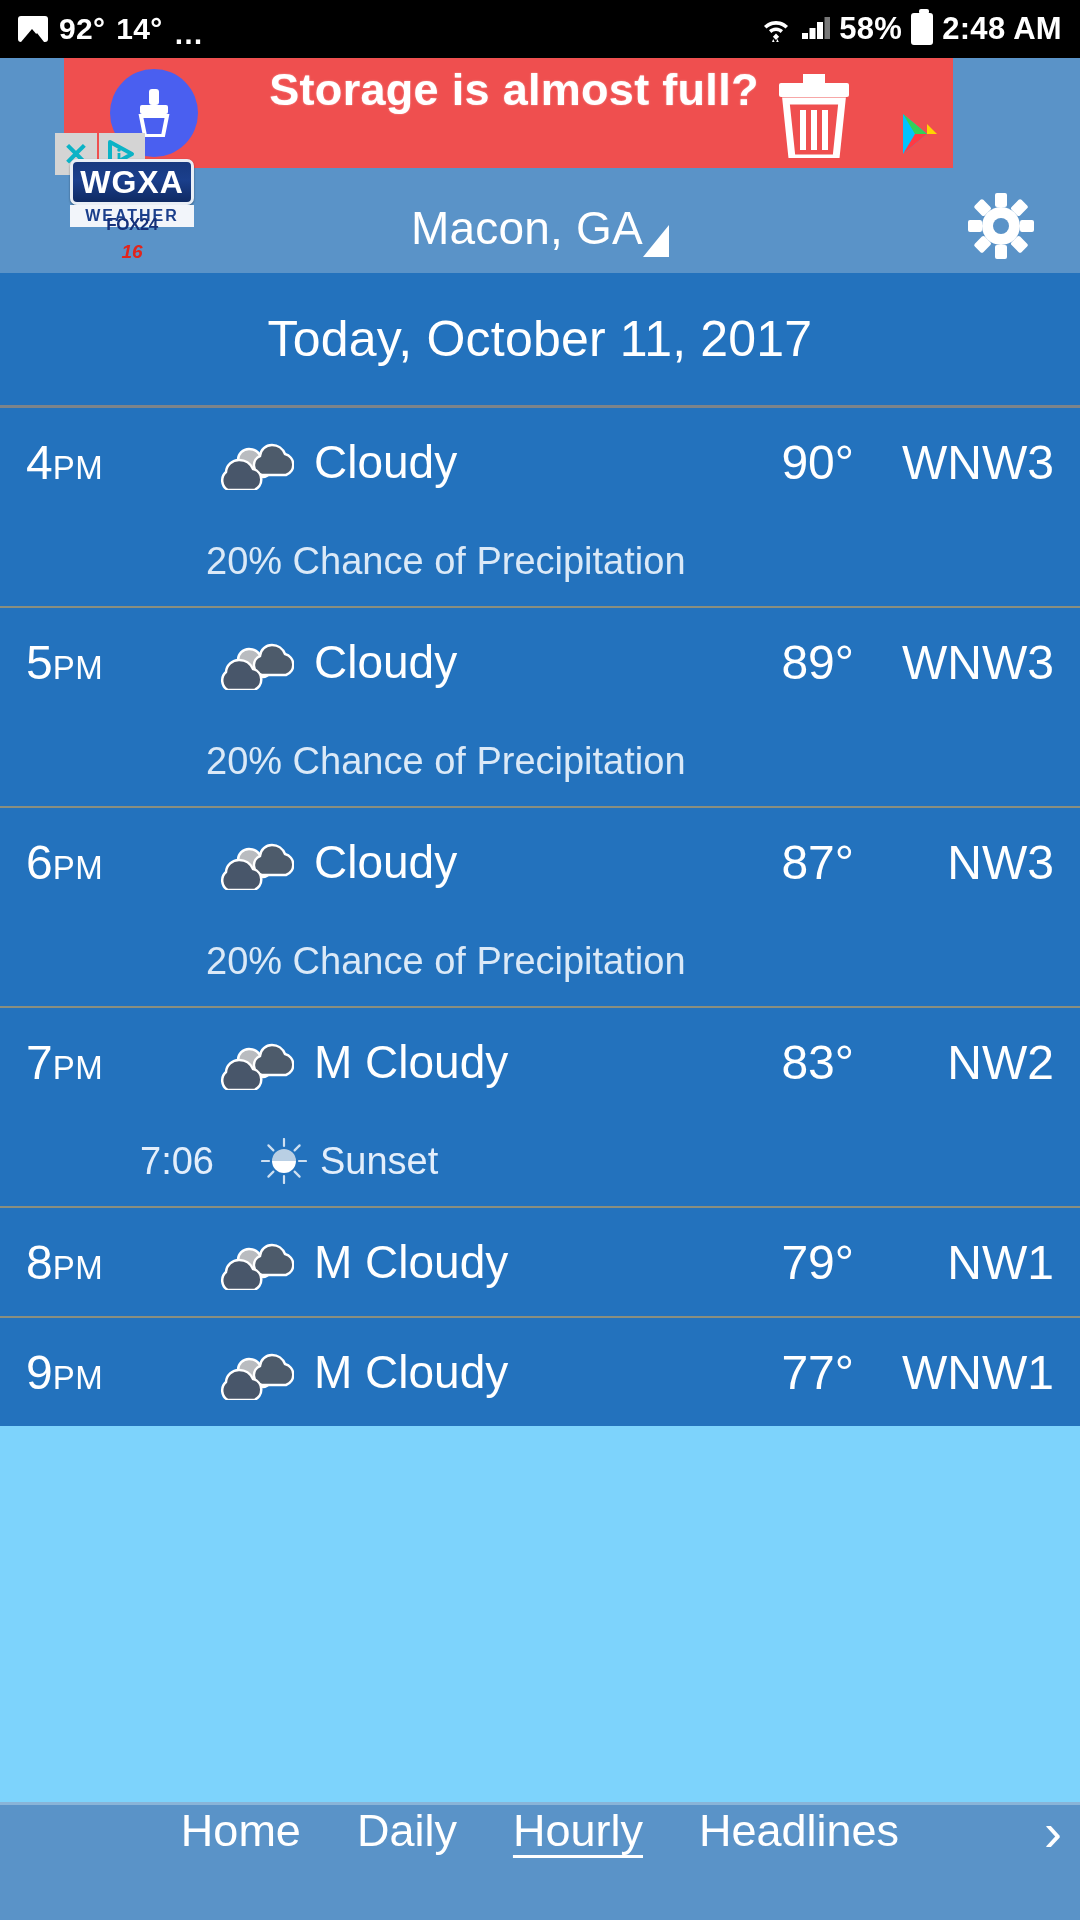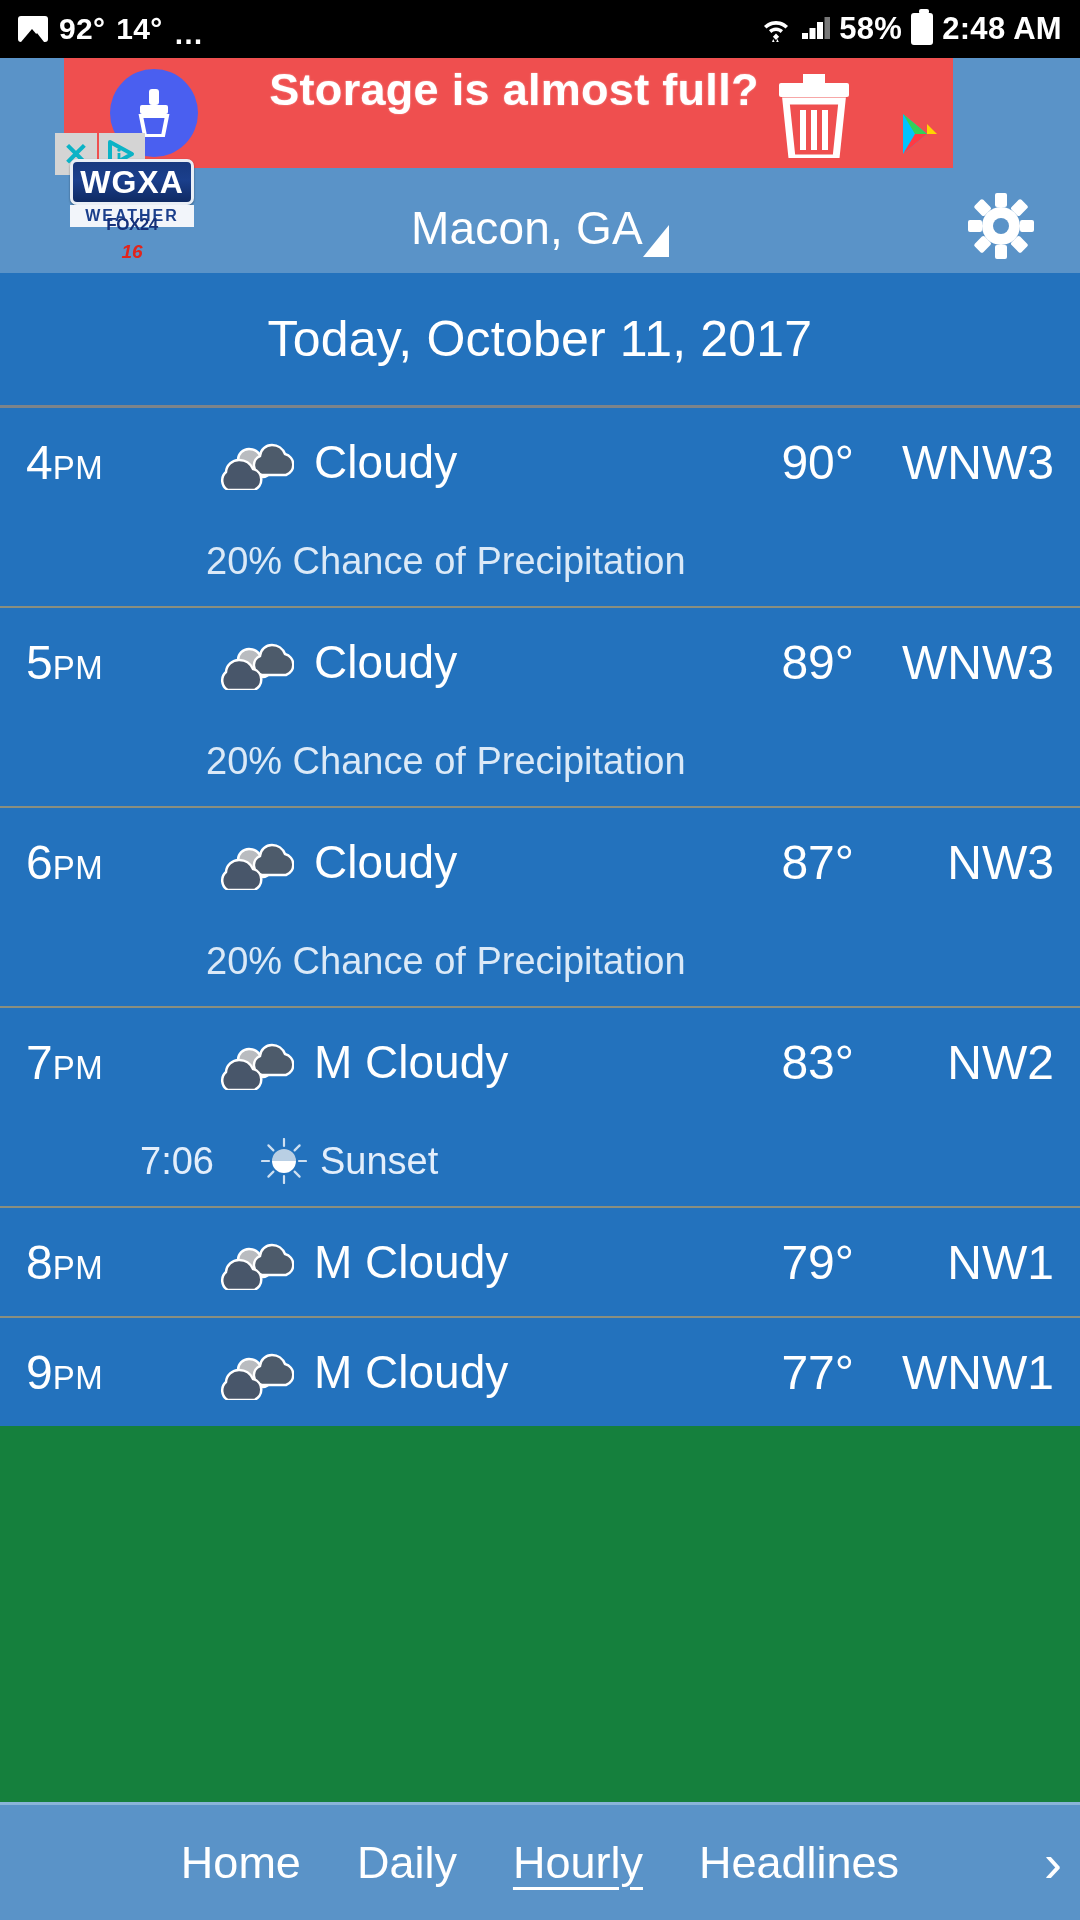--- a/index.html
+++ b/index.html
@@ -2,21 +2,21 @@
 <html><head>
 <meta charset="utf-8">
 <style>
   * { margin:0; padding:0; box-sizing:border-box; }
   html,body{
     width:1080px; height:1920px;
     background:#2372bd;
     font-family:"Liberation Sans", sans-serif;
     overflow:hidden;
   }
-  .screen{ position:relative; width:1080px; height:1920px; background:#15803d; }
+  .screen{ position:relative; width:1080px; height:1920px; background:#7dd3fc; }
 
   
   .statusbar{
     height:58px; background:#000; color:#fff;
     display:flex; align-items:center; padding:0 18px;
     font-size:31px; font-weight:bold; letter-spacing:.3px;
   }
   .sb-left{ display:flex; align-items:center; gap:11px; }
   .sb-right{ margin-left:auto; display:flex; align-items:center; gap:9px; }
   .sb-temp{ font-size:30px; }
@@ -134,21 +134,21 @@
     height:90px; display:flex; align-items:center; padding:0 26px 0 206px;
     color:#dbe9f7; font-size:38px;
   }
   .row-sub.sunset{ padding-left:140px; gap:13px; font-size:38px; color:#e3eefb; }
   .sunset-time{ min-width:108px; }
 
   
   .bottomnav{
     position:absolute; left:0; bottom:0; width:1080px; height:118px;
     background:#5a93c8; border-top:3px solid #89b4d8;
-    display:flex; align-items:center; justify-content:center; gap:56px;
+    display:flex; align-items:flex-start; justify-content:center; gap:56px;
     padding:0 12px; overflow:hidden;
   }
   .navitem{ color:#fff; font-size:45px; white-space:nowrap; }
   .navitem.active{ text-decoration:underline; text-underline-offset:9px; text-decoration-thickness:3px; }
   .nav-chevron{
     position:absolute; right:18px; color:#fff; font-size:54px; line-height:1; font-weight:300;
   }
   .nav-clip{ max-width:290px; overflow:hidden; }
 </style>
 </head>

